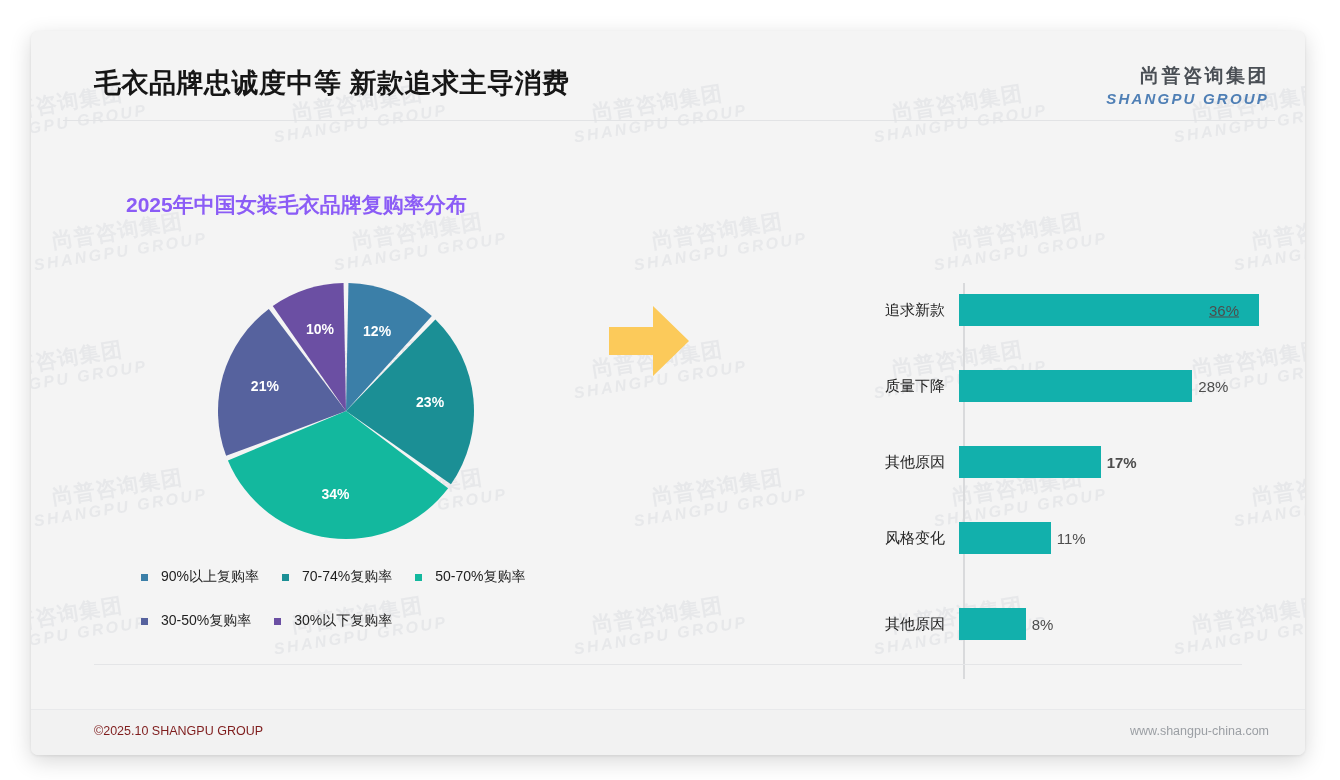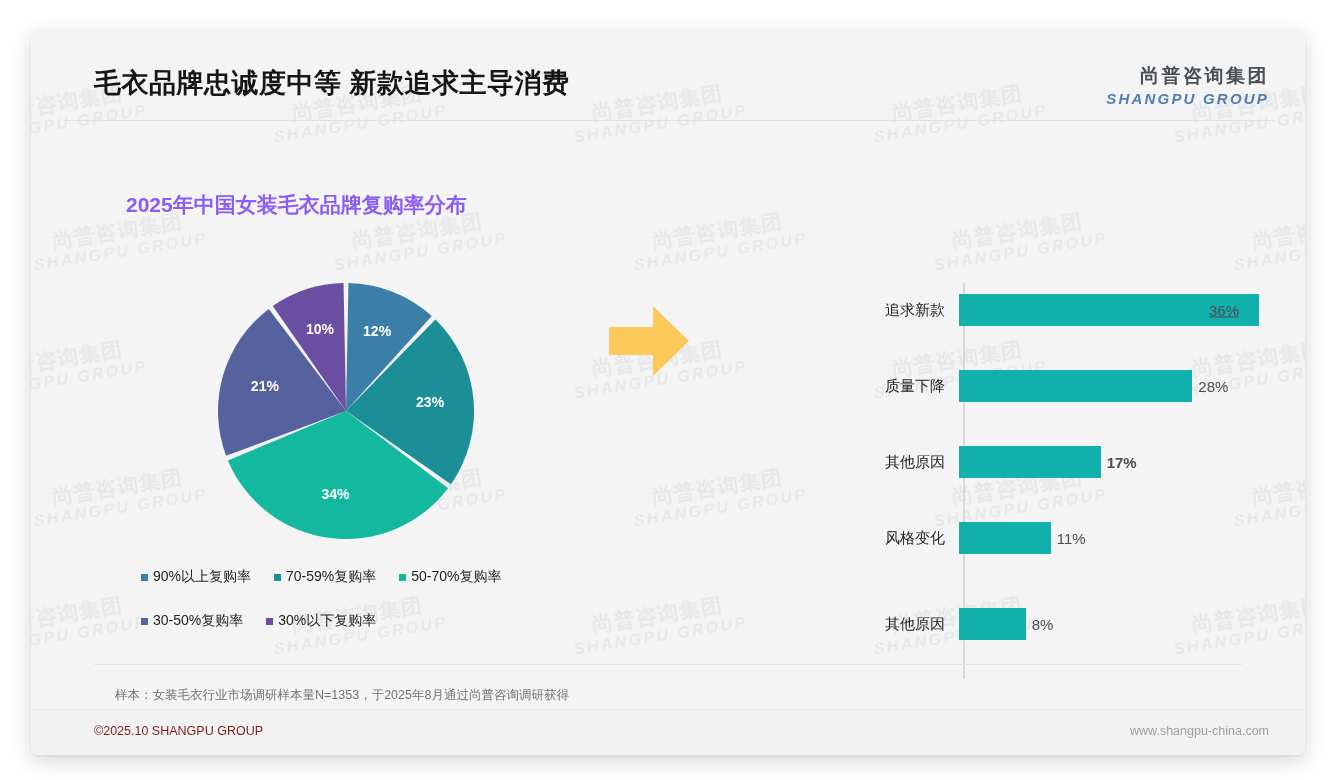--- a/index.html
+++ b/index.html
@@ -81,21 +81,21 @@
   .pie-svg { width:260px; height:260px; display:block; }
   .pie-label {
     font-size:14px; font-weight:700; fill:#ffffff;
     font-family:"Liberation Sans","DejaVu Sans",sans-serif;
     text-anchor:middle; dominant-baseline:middle;
   }
 
   
   .legend { position:absolute; left:110px; top:437px; width:470px; }
   .legend-row { display:flex; align-items:center; margin-bottom:26px; }
-  .legend-item { display:flex; align-items:center; }
+  .legend-item { display:flex; align-items:center;gap:8px; }
   .legend-item + .legend-item { margin-left:23px; }
   .legend-mark { width:7px; height:7px; margin-right:5px; flex:none; }
   .legend-text { font-size:14px; color:#1e1e1e; white-space:nowrap; }
 
   
   .arrow { position:absolute; left:578px; top:272px; z-index:4; }
 
   
   .bars { position:absolute; left:205px; top:152px; width:420px; height:402px; }
   .bar-axis {
@@ -302,21 +302,21 @@
     </div>
 
     <div class="legend">
       <div class="legend-row">
         <div class="legend-item">
           <span class="legend-mark" style="background:#3b7fa8"></span>
           <span class="legend-text">90%以上复购率</span>
         </div>
         <div class="legend-item">
           <span class="legend-mark" style="background:#1b8f95"></span>
-          <span class="legend-text">70-59%复购率</span>
+          <span class="legend-text">70-74%复购率</span>
         </div>
         <div class="legend-item">
           <span class="legend-mark" style="background:#13b89e"></span>
           <span class="legend-text">50-70%复购率</span>
         </div>
       </div>
       <div class="legend-row">
         <div class="legend-item">
           <span class="legend-mark" style="background:#56629e"></span>
           <span class="legend-text">30-50%复购率</span>
@@ -372,21 +372,20 @@
             <div class="bar-track">
               <div class="bar-fill" style="width: 66.6667px; background: rgb(18, 176, 172);"></div>
               <div class="bar-val" style="left: 74.6667px;">8%</div>
             </div>
           </div>
         </div>
     </div>
   </div>
 
   <div class="note-divider"></div>
-  <div class="footnote">样本：女装毛衣行业市场调研样本量N=1353，于2025年8月通过尚普咨询调研获得</div>
 
   <div class="footer">
     <div class="footer-top-line"></div>
     <div class="footer-left">©2025.10 SHANGPU GROUP</div>
     <div class="footer-right">www.shangpu-china.com</div>
   </div>
 
 </div>
 
 </body></html>

